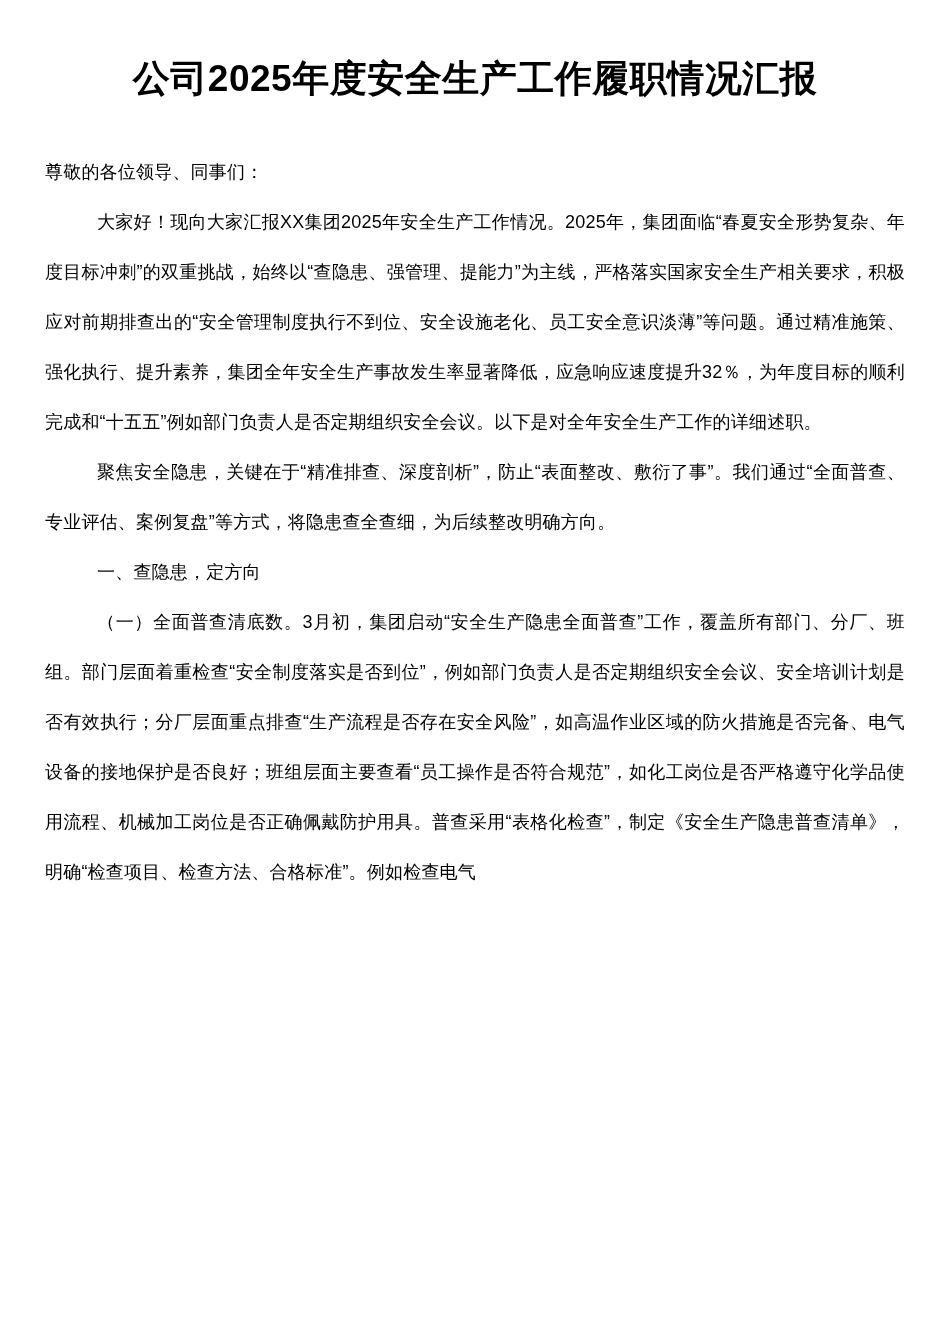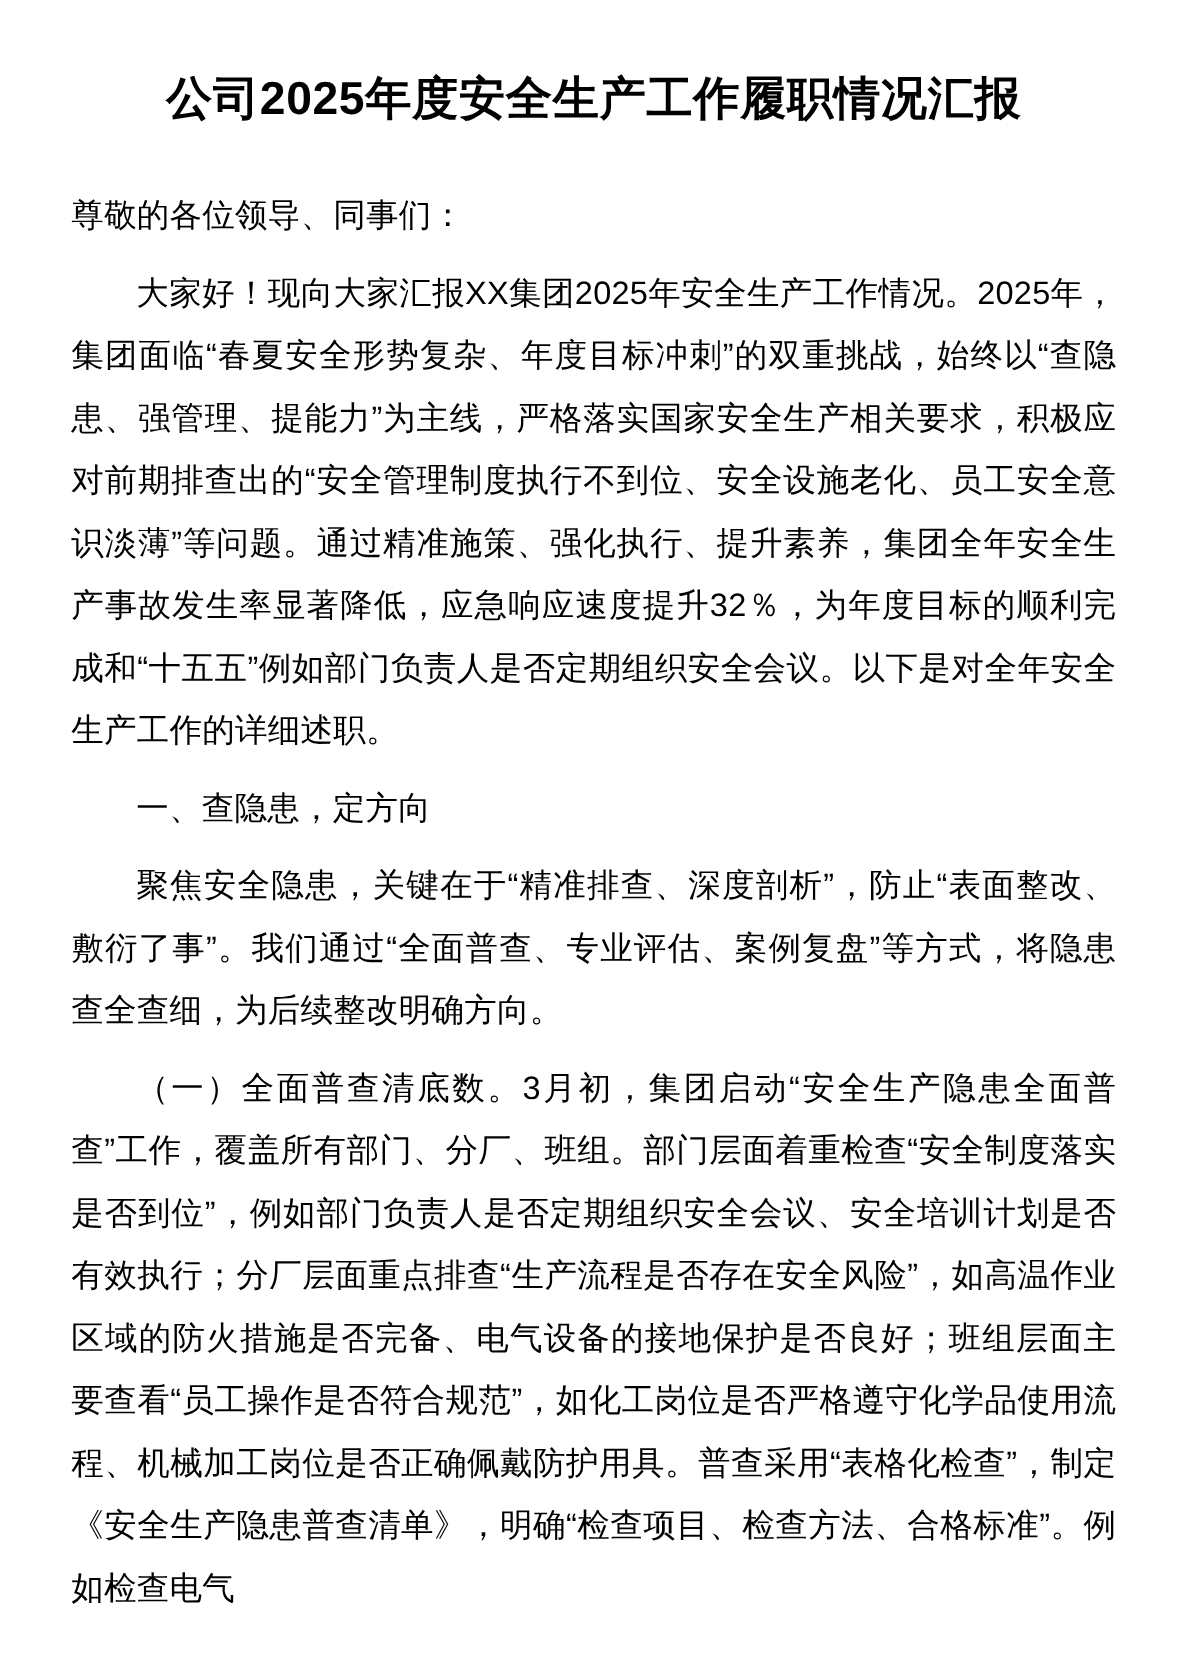--- a/index.html
+++ b/index.html
@@ -36,23 +36,23 @@
     padding-top: 57px;
     padding-bottom: 0;
     white-space: nowrap;
   }
 
   .body-block {
     margin-top: 46px;
   }
 
   p.para {
-    margin: 12px;
+    margin: 0;
     padding: 0;
-    font-size: 26px;
+    font-size: 18px;
     line-height: 50px;
     text-align: justify;
     text-justify: inter-ideograph;
     letter-spacing: 0.2px;
     word-break: break-all;
   }
 
   p.indent {
     text-indent: 52px;
   }
@@ -68,21 +68,21 @@
 <div class="page">
 
   <h1 class="doc-title">公司2025年度安全生产工作履职情况汇报</h1>
 
   <div class="body-block">
 
     <p class="para salutation">尊敬的各位领导、同事们：</p>
 
     <p class="para indent">大家好！现向大家汇报XX集团2025年安全生产工作情况。2025年，集团面临“春夏安全形势复杂、年度目标冲刺”的双重挑战，始终以“查隐患、强管理、提能力”为主线，严格落实国家安全生产相关要求，积极应对前期排查出的“安全管理制度执行不到位、安全设施老化、员工安全意识淡薄”等问题。通过精准施策、强化执行、提升素养，集团全年安全生产事故发生率显著降低，应急响应速度提升32％，为年度目标的顺利完成和“十五五”例如部门负责人是否定期组织安全会议。以下是对全年安全生产工作的详细述职。</p>
 
+    <p class="para indent">聚焦安全隐患，关键在于“精准排查、深度剖析”，防止“表面整改、敷衍了事”。我们通过“全面普查、专业评估、案例复盘”等方式，将隐患查全查细，为后续整改明确方向。</p>
+
     <p class="para indent">一、查隐患，定方向</p>
-
-    <p class="para indent">聚焦安全隐患，关键在于“精准排查、深度剖析”，防止“表面整改、敷衍了事”。我们通过“全面普查、专业评估、案例复盘”等方式，将隐患查全查细，为后续整改明确方向。</p>
 
     <p class="para indent">（一）全面普查清底数。3月初，集团启动“安全生产隐患全面普查”工作，覆盖所有部门、分厂、班组。部门层面着重检查“安全制度落实是否到位”，例如部门负责人是否定期组织安全会议、安全培训计划是否有效执行；分厂层面重点排查“生产流程是否存在安全风险”，如高温作业区域的防火措施是否完备、电气设备的接地保护是否良好；班组层面主要查看“员工操作是否符合规范”，如化工岗位是否严格遵守化学品使用流程、机械加工岗位是否正确佩戴防护用具。普查采用“表格化检查”，制定《安全生产隐患普查清单》，明确“检查项目、检查方法、合格标准”。例如检查电气</p>
 
   </div>
 
 </div>
 
 </body></html>

